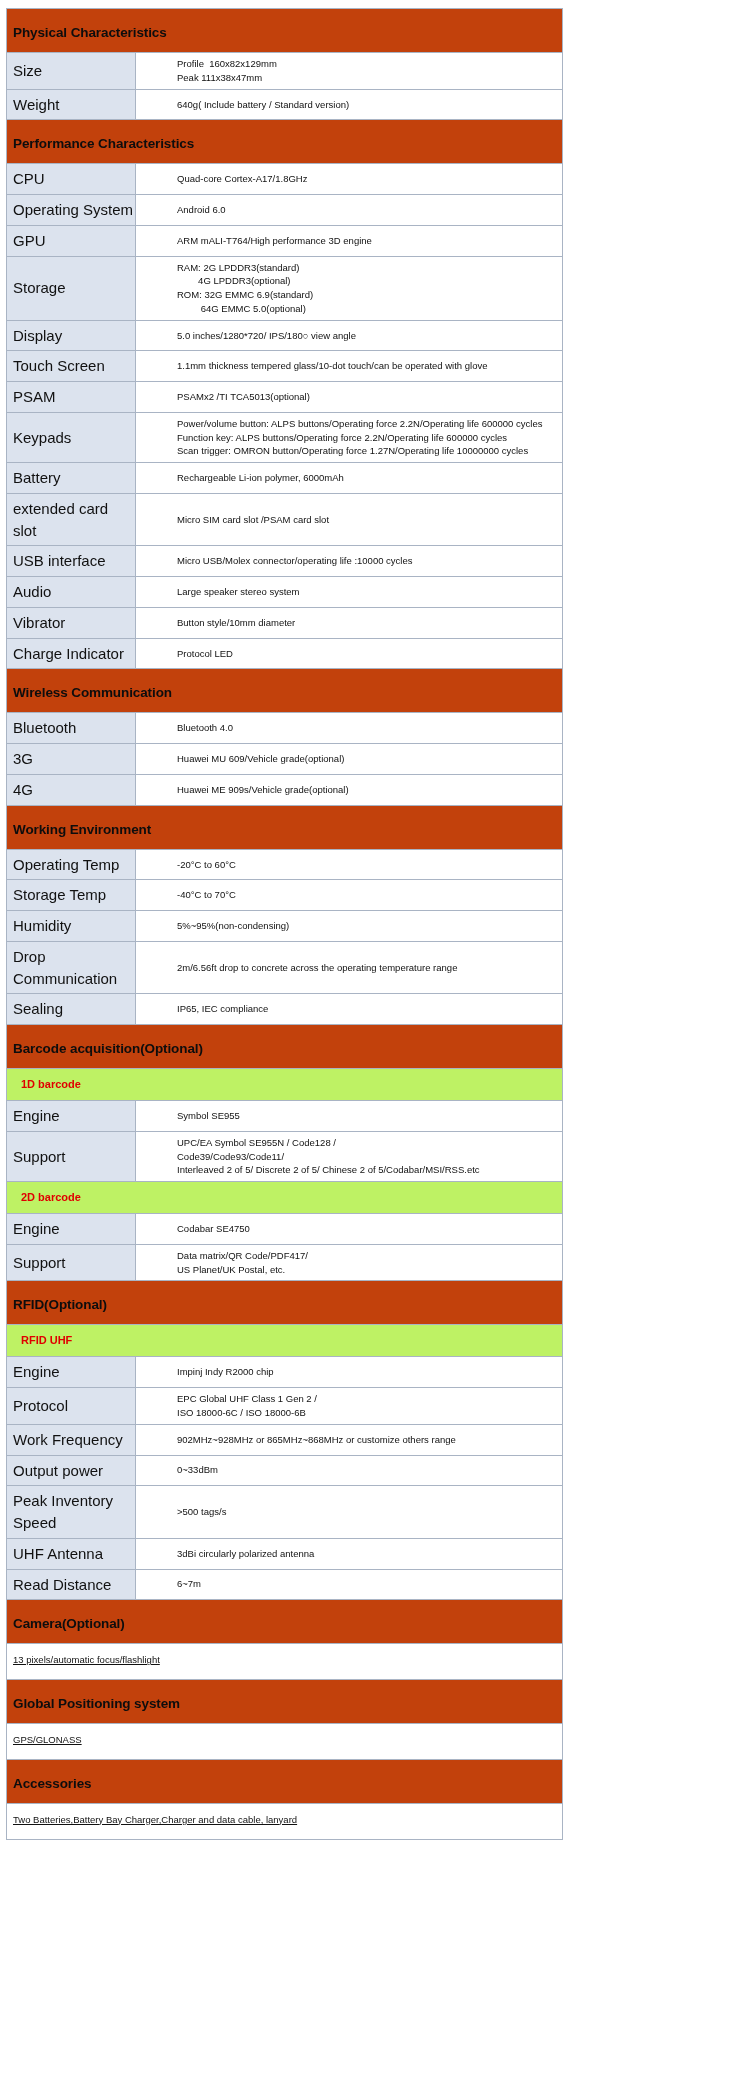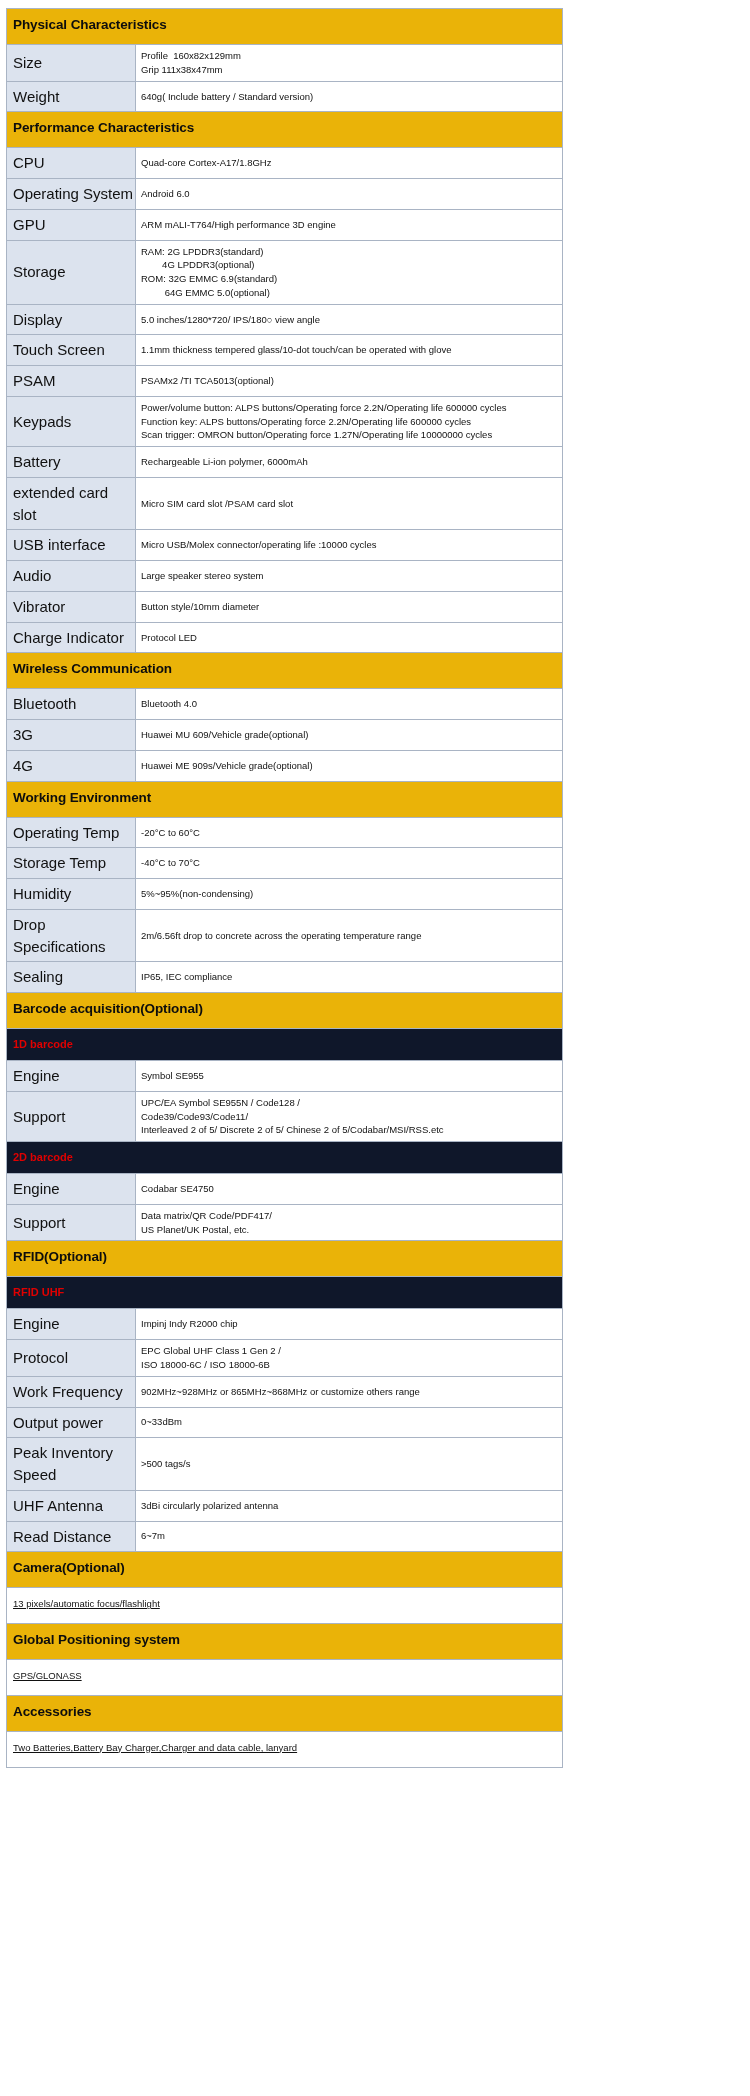--- a/index.html
+++ b/index.html
@@ -25,41 +25,41 @@
   #spec-sheet tr { }
 
   td {
     border: 1px solid #a9b4c4;
     vertical-align: middle;
     padding: 0;
   }
 
   
   .section-row td {
-    background: #eab308;
+    background: #c2410c;
     border-left: 1px solid #a9b4c4;
     border-right: 1px solid #a9b4c4;
     border-top: 1px solid #a9b4c4;
     border-bottom: 1px solid #a9b4c4;
     height: 28px;
-    padding: 2px 6px 5px 6px;
+    padding: 10px 6px 5px 6px;
   }
   .section-title {
     font-size: 13.5px;
     font-weight: bold;
     letter-spacing: -0.1px;
     color: #0d0d0d;
     line-height: 1.2;
   }
 
   
   .subsection-row td {
-    background: #0f172a;
+    background: #bef264;
     height: 24px;
-    padding: 3px 6px 4px 6px;
+    padding: 3px 6px 4px 14px;
   }
   .subsection-title {
     font-size: 11px;
     font-weight: bold;
     color: #e00000;
     line-height: 1.2;
   }
 
   
   .spec-row td.label {
@@ -81,40 +81,40 @@
   
   .plain-row td {
     background: #ffffff;
     font-size: 9.5px;
     color: #111111;
     padding: 9px 0 12px 6px;
     line-height: 1.45;
     text-decoration: underline;
   }
 
-  .val-lines { display: block; }
+  .val-lines { display: block; margin-left: 36px; }
   .val-lines .ln { display: block; white-space: pre; }
 </style>
 </head>
 <body>
 
 <table id="spec-sheet">
   <colgroup>
     <col class="c-label">
     <col class="c-value">
   </colgroup>
   <tbody id="spec-body">
       <tr class="section-row">
         <td colspan="2">
           <div class="section-title">Physical Characteristics</div>
         </td>
       </tr>
       <tr class="spec-row">
         <td class="label">Size</td>
-        <td class="value"><span class="val-lines"><span class="ln">Profile  160x82x129mm</span><span class="ln">Grip 111x38x47mm</span></span></td>
+        <td class="value"><span class="val-lines"><span class="ln">Profile  160x82x129mm</span><span class="ln">Peak 111x38x47mm</span></span></td>
       </tr>
       <tr class="spec-row">
         <td class="label">Weight</td>
         <td class="value"><span class="val-lines"><span class="ln">640g( Include battery / Standard version)</span></span></td>
       </tr>
       <tr class="section-row">
         <td colspan="2">
           <div class="section-title">Performance Characteristics</div>
         </td>
       </tr>
@@ -202,21 +202,21 @@
       </tr>
       <tr class="spec-row">
         <td class="label">Storage Temp</td>
         <td class="value"><span class="val-lines"><span class="ln">-40°C to 70°C</span></span></td>
       </tr>
       <tr class="spec-row">
         <td class="label">Humidity</td>
         <td class="value"><span class="val-lines"><span class="ln">5%~95%(non-condensing)</span></span></td>
       </tr>
       <tr class="spec-row">
-        <td class="label">Drop Specifications</td>
+        <td class="label">Drop Communication</td>
         <td class="value"><span class="val-lines"><span class="ln">2m/6.56ft drop to concrete across the operating temperature range</span></span></td>
       </tr>
       <tr class="spec-row">
         <td class="label">Sealing</td>
         <td class="value"><span class="val-lines"><span class="ln">IP65, IEC compliance</span></span></td>
       </tr>
       <tr class="section-row">
         <td colspan="2">
           <div class="section-title">Barcode acquisition(Optional)</div>
         </td>

